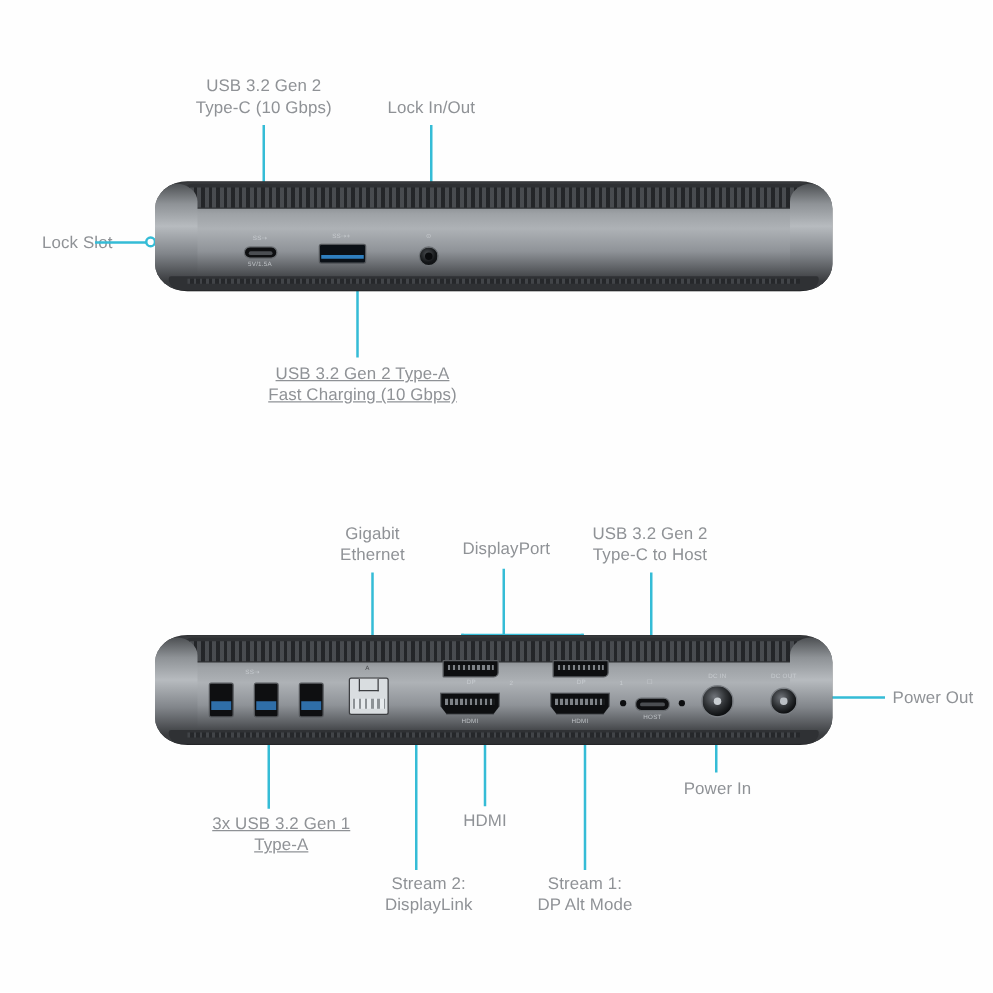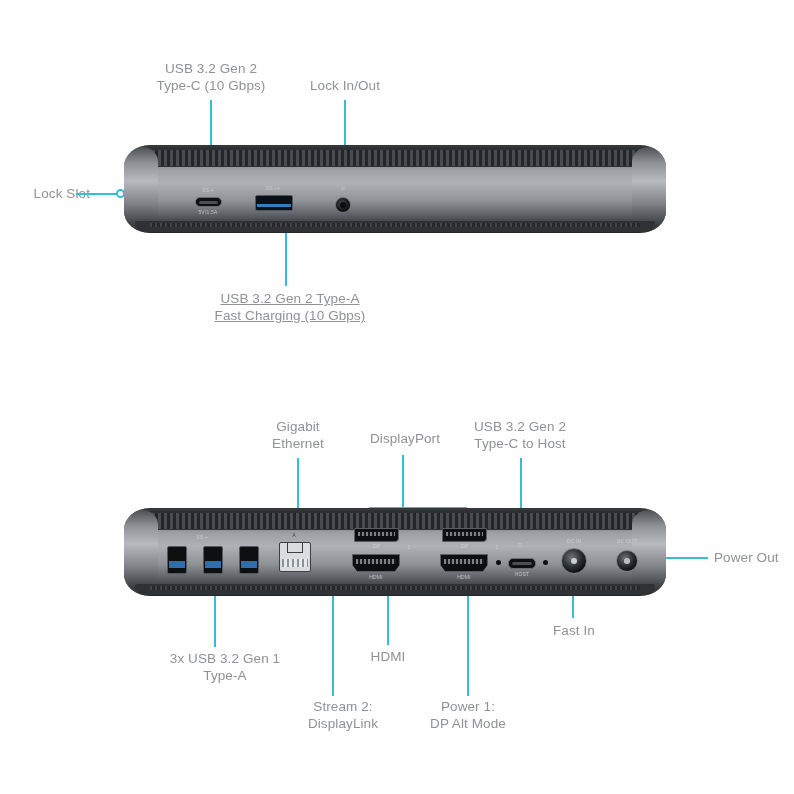--- a/index.html
+++ b/index.html
@@ -279,31 +279,31 @@
     <div class="label" style="left:252px; top:418px; width:92px;">Gigabit
 Ethernet</div>
 
     <div class="label" style="left:352px; top:430px; width:106px;">DisplayPort</div>
 
     <div class="label" style="left:447px; top:418px; width:146px;">USB 3.2 Gen 2
 Type-C to Host</div>
 
     <div class="label rightal" style="left:714px; top:549px; width:90px;">Power Out</div>
 
-    <div class="label" style="left:528px; top:622px; width:92px;">Fast In</div>
-
-    <div class="label" style="left:139px; top:650px; width:172px;">3x USB 3.2 Gen 1
+    <div class="label" style="left:528px; top:622px; width:92px;">Power In</div>
+
+    <div class="label" style="left:139px; top:650px; width:172px;text-decoration:underline;">3x USB 3.2 Gen 1
 Type-A</div>
 
     <div class="label" style="left:353px; top:648px; width:70px;">HDMI</div>
 
     <div class="label" style="left:288px; top:698px; width:110px;">Stream 2:
 DisplayLink</div>
 
-    <div class="label" style="left:410px; top:698px; width:116px;">Power 1:
+    <div class="label" style="left:410px; top:698px; width:116px;">Stream 1:
 DP Alt Mode</div>
 
     <div class="vline" style="left:297px; top:458px; height:63px;"></div>
     <div class="dot" style="left:293px; top:518px;"></div>
 
     <div class="vline" style="left:402px; top:455px; height:53px;"></div>
     <div class="bracket" style="left:369px; top:507px; width:98px;"></div>
     <div class="vline" style="left:369px; top:507px; height:12px;"></div>
     <div class="vline" style="left:465px; top:507px; height:12px;"></div>
     <div class="dot" style="left:365px; top:516px;"></div>

